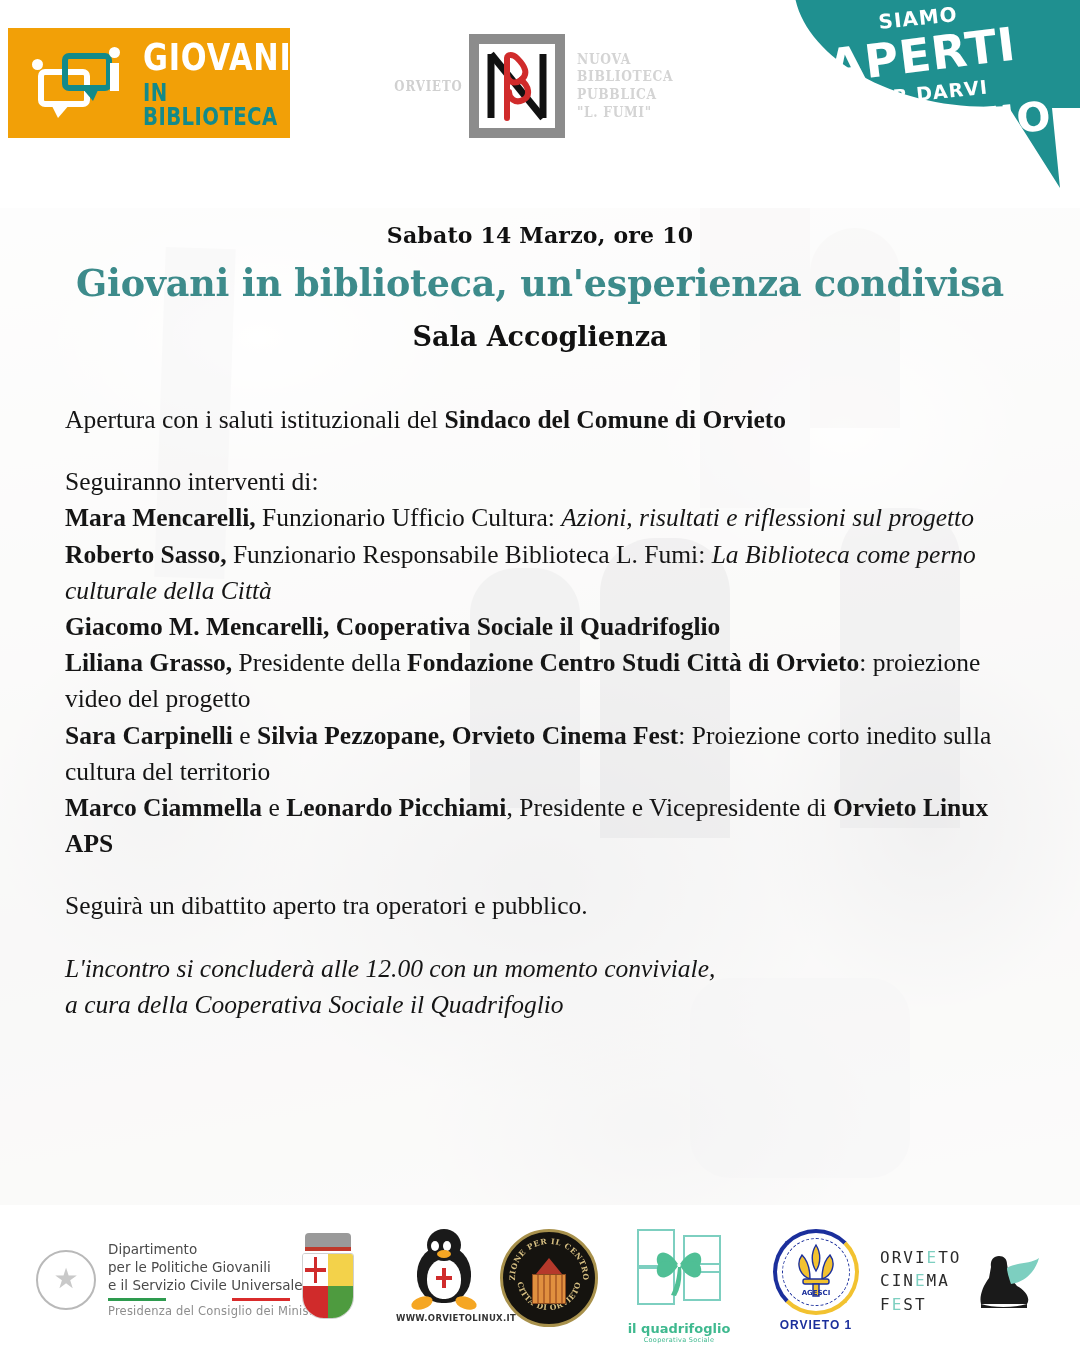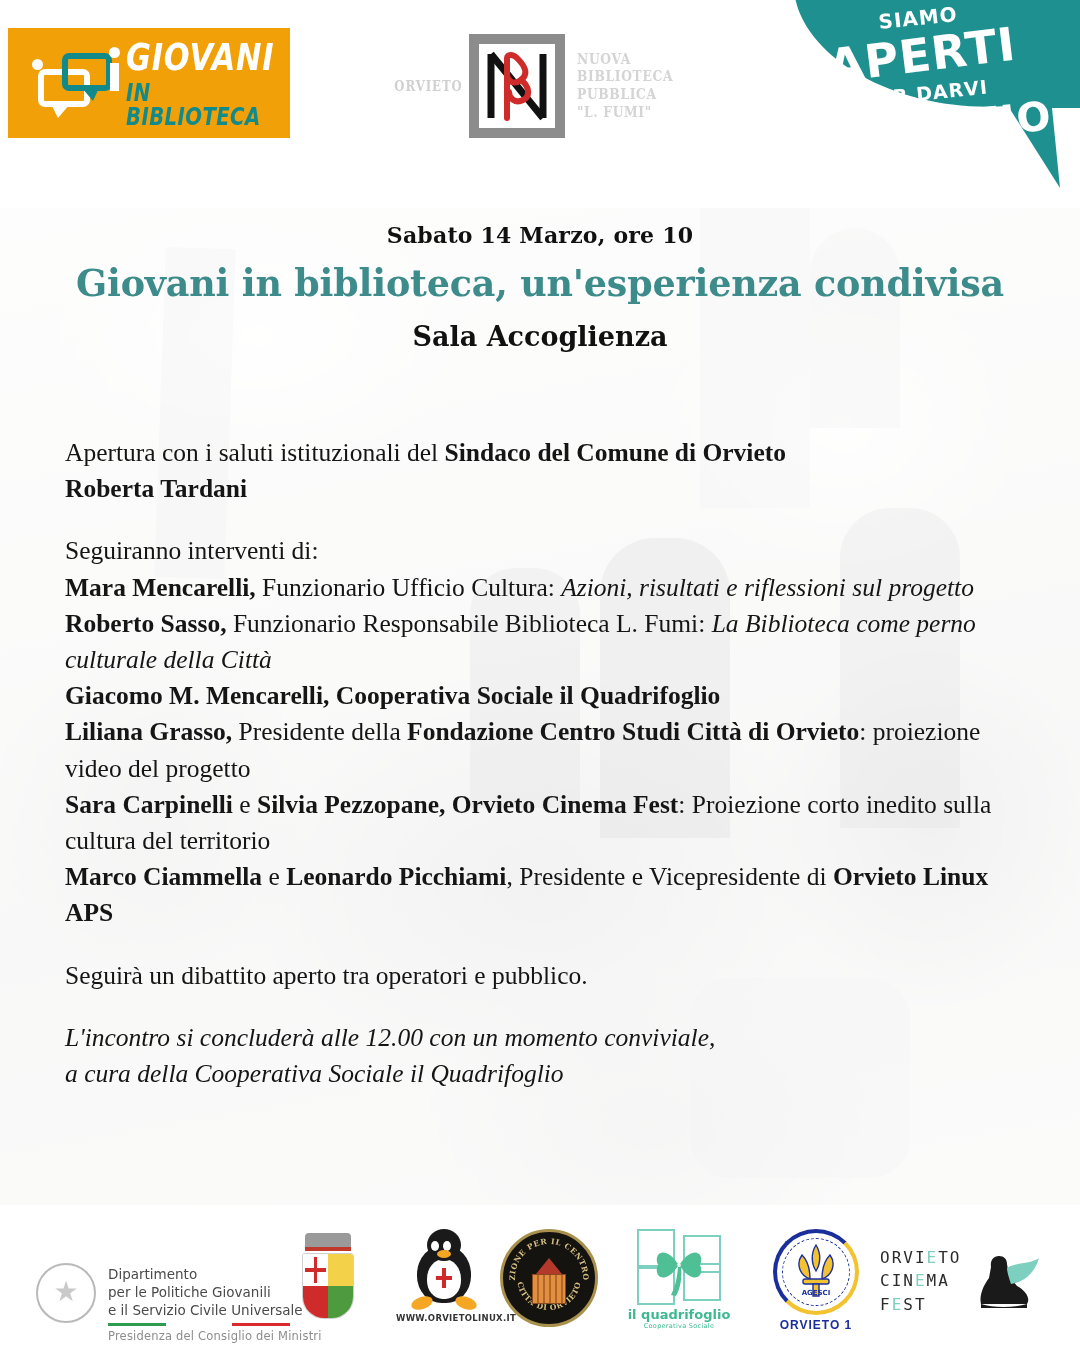--- a/index.html
+++ b/index.html
@@ -89,23 +89,22 @@
     border-radius: 50%;
     background: #ffffff;
   }
   .gi-i-stem {
     position: absolute;
     left: 80px; top: 16px;
     width: 9px; height: 28px;
     background: #ffffff;
   }
   .gi-words {
-    margin-left: 4px;
+    margin-left: 21px;
     line-height: 1;
-    font-style: italic;
   }
   .gi-line1 {
     font-family: "DejaVu Sans", sans-serif;
     font-weight: 700;
     font-size: 38px;
     letter-spacing: 1px;
     color: #ffffff;
     transform: scaleX(0.8);
     transform-origin: left center;
   }
@@ -283,21 +282,21 @@
     font-family: "DejaVu Serif", serif;
     font-weight: 700;
     font-size: 27px;
     color: #111111;
     margin-top: 16px;
   }
 
   .body-block {
     position: absolute;
     left: 65px;
-    top: 227px;
+    top: 194px;
     width: 955px;
     font-family: "Liberation Serif", serif;
     font-size: 25.5px;
     line-height: 1.42;
     color: #151515;
   }
   .body-block p { margin: 0; }
   .body-block .gap { height: 26px; }
   .body-block b { font-weight: 700; }
   .body-block i { font-style: italic; }
@@ -340,21 +339,20 @@
     font-size: 28px;
     color: #c9c9c9;
     line-height: 1;
   }
   .f-dip-txt {
     margin-left: 12px;
     font-family: "DejaVu Sans", sans-serif;
     font-size: 13.5px;
     line-height: 1.32;
     color: #4a4a4a;
-    margin-top: 25px;
   }
   .f-dip-rule {
     display: flex;
     gap: 4px;
     margin: 4px 0 3px 0;
     width: 182px;
   }
   .f-dip-rule span { height: 3px; flex: 1; }
   .f-dip-sub {
     font-family: "DejaVu Sans", sans-serif;
@@ -495,21 +493,21 @@
     position: absolute;
     left: 50%; top: 50%;
     transform: translate(-50%,-50%);
     width: 56px; height: 60px;
   }
   .f-quad-name {
     font-family: "DejaVu Sans", sans-serif;
     font-weight: 700;
     font-size: 13px;
     color: #3fb98f;
-    margin-top: 2px;
+    margin-top: 16px;
   }
   .f-quad-sub {
     font-family: "DejaVu Sans", sans-serif;
     font-size: 6.5px;
     color: #3fb98f;
     letter-spacing: .3px;
   }
 
   
   .f-agesci { left: 762px; top: 24px; width: 108px; height: 108px; text-align:center; }
@@ -620,21 +618,20 @@
 
 <div class="content">
 
   <div class="date-line">Sabato 14 Marzo, ore 10</div>
   <div class="main-title">Giovani in biblioteca, un'esperienza condivisa</div>
   <div class="room-line">Sala Accoglienza</div>
 
   <div class="body-block">
 
     <p><span>Apertura con i saluti istituzionali del </span><b>Sindaco del Comune di Orvieto</b></p>
-    <p><b>Roberta Tardani</b></p>
 
     <div class="gap"></div>
 
     <p>Seguiranno interventi di:</p>
 
 
     <p><b>Mara Mencarelli,</b><span> Funzionario Ufficio Cultura: </span><i>Azioni, risultati e riflessioni sul progetto</i></p>
 
     <p><b>Roberto Sasso,</b><span> Funzionario Responsabile Biblioteca L. Fumi: </span><i>La Biblioteca come perno culturale della Città</i></p>
 

